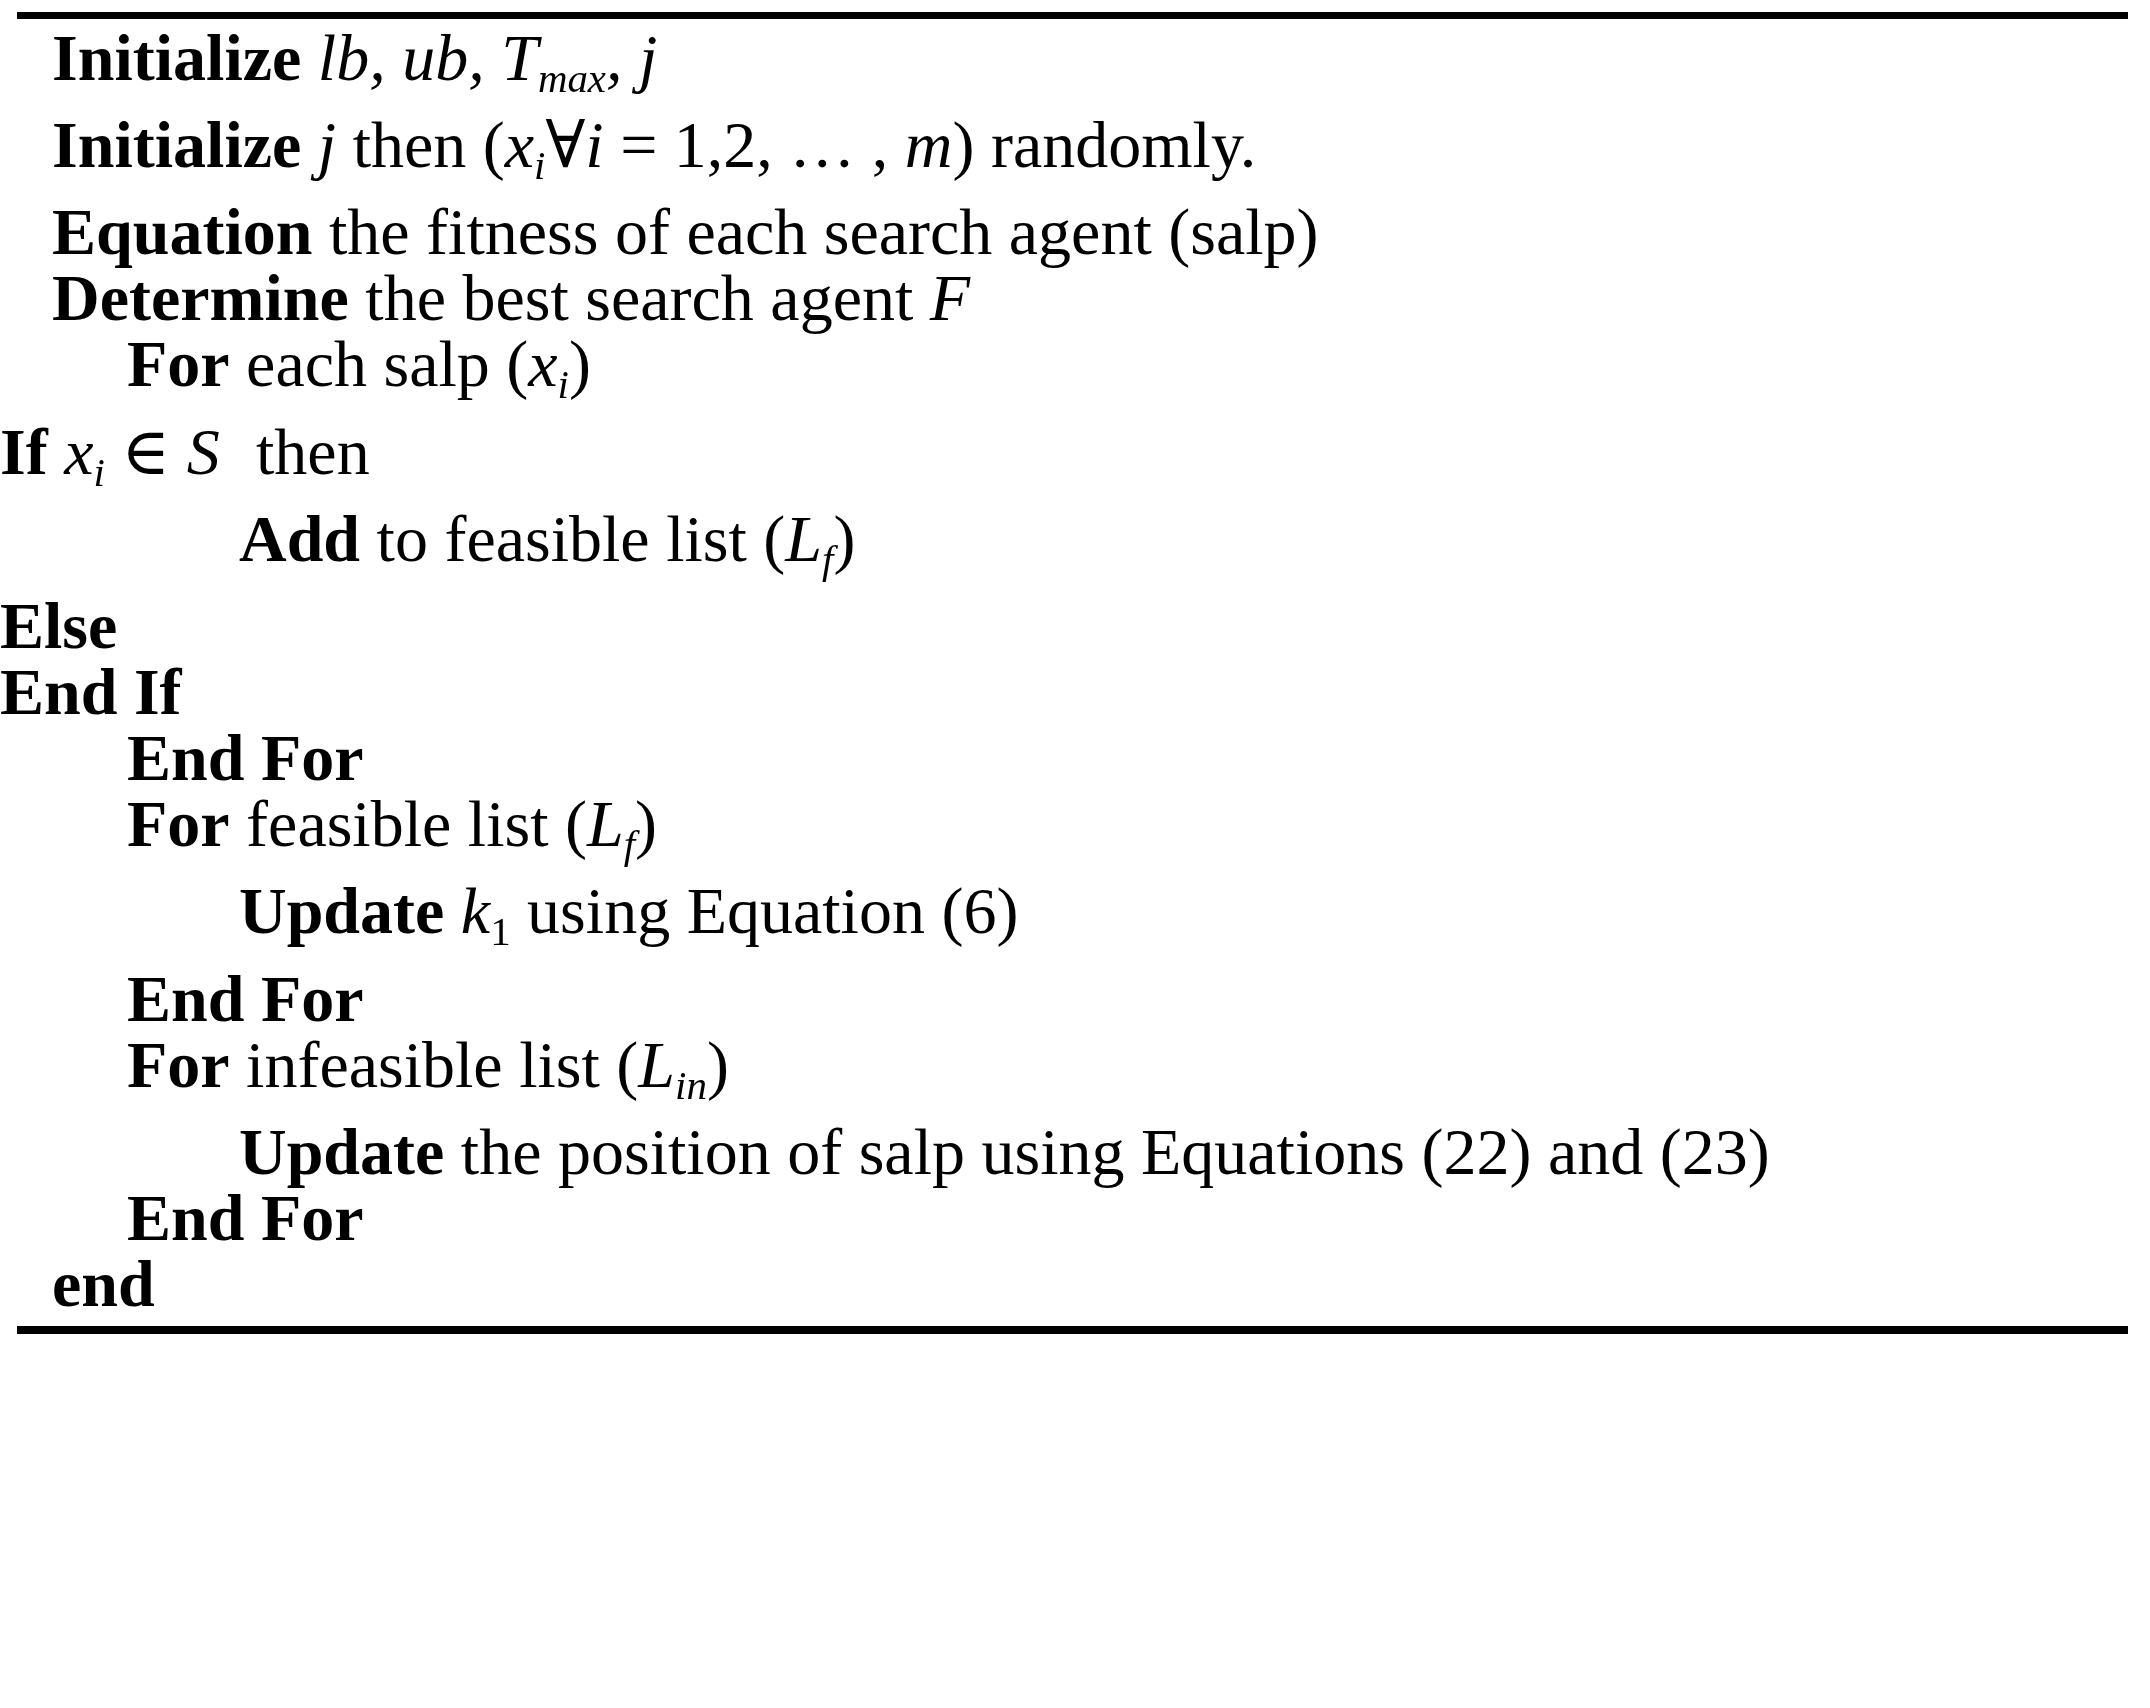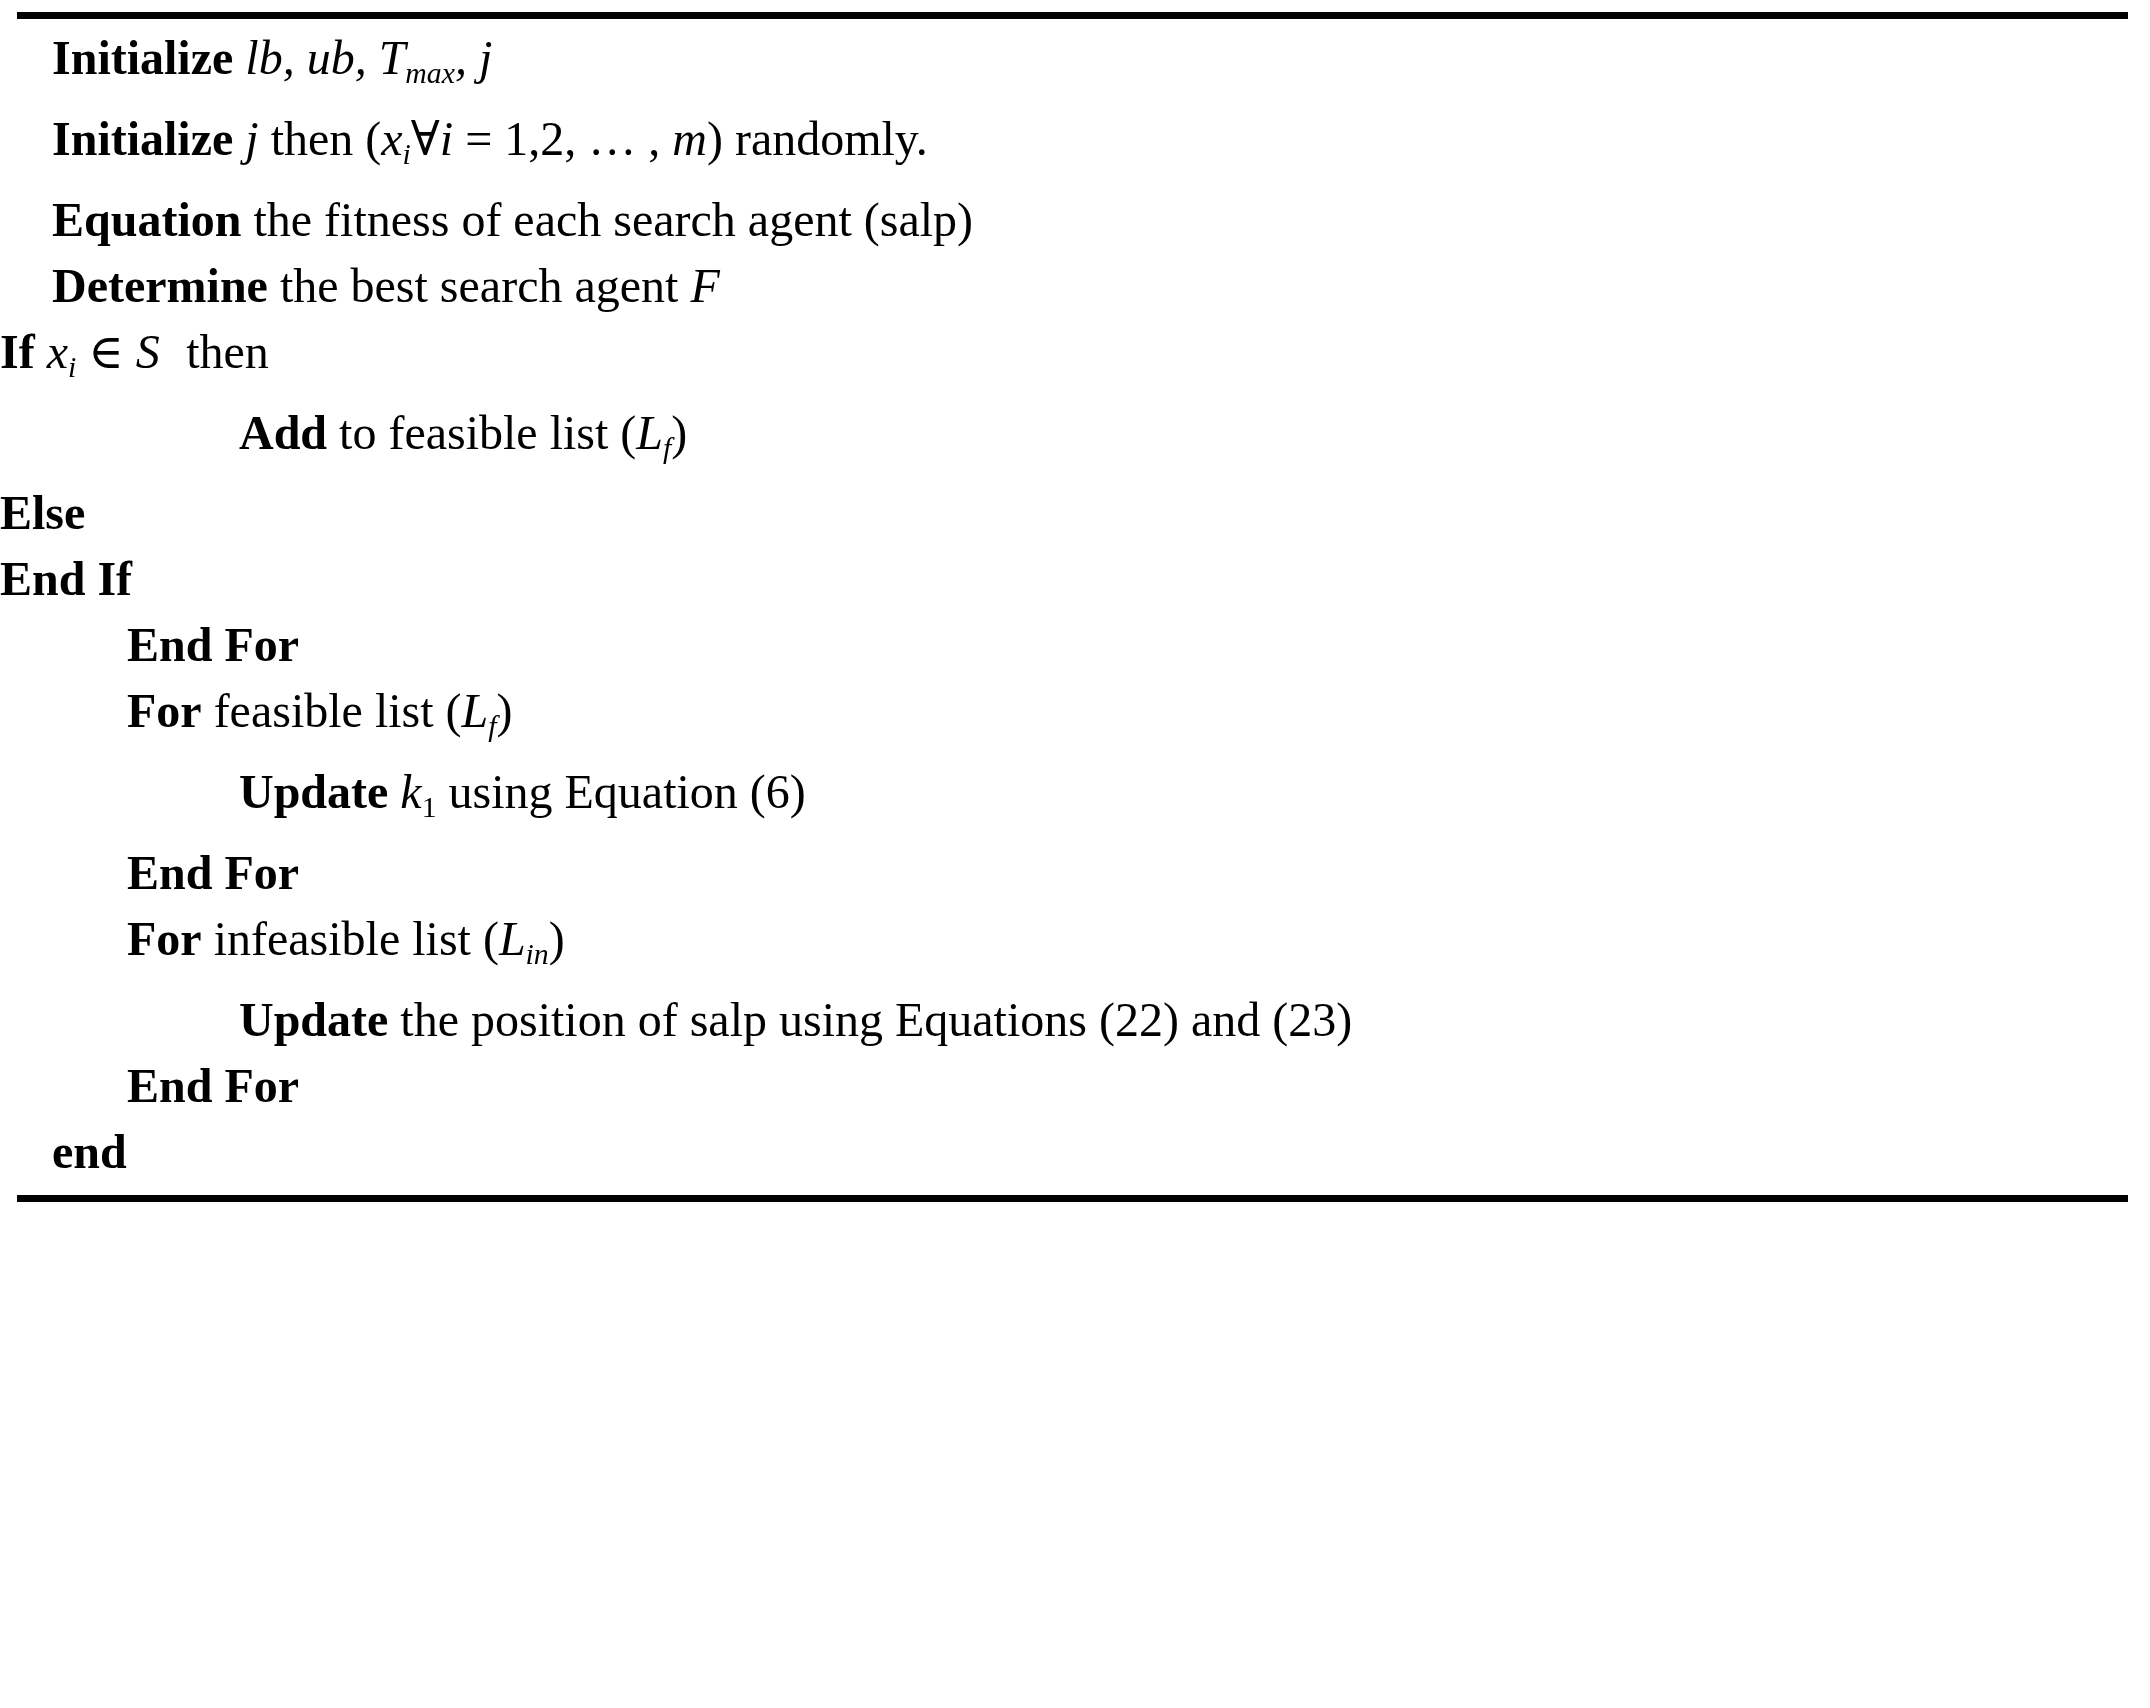--- a/index.html
+++ b/index.html
@@ -33,21 +33,21 @@
   .rule-bottom{ margin-top: 9.4px; }
 
   #lines {
     margin-top: 5.4px;
     padding-left: 0;
   }
 
   .line {
     display: block;
     white-space: nowrap;
-    font-size: 48px;
+    font-size: 66px;
     line-height: 66px;
     letter-spacing: 0px;
   }
 
   
   .ind-0 { padding-left: 52px;  }
   .ind-1 { padding-left: 107px; }
   .ind-2 { padding-left: 127px; }
   .ind-3 { }
   .ind-4 { padding-left: 239px; }
@@ -83,20 +83,21 @@
 
     <div class="line ind-0"><span class="kw">Initialize</span> <span class="var">lb</span><span class="var">,</span>&nbsp;<span class="var">ub</span><span class="var">,</span>&nbsp;<span class="var">T<span class="sub">max</span></span><span class="var">,</span>&nbsp;<span class="var">j</span></div>
 
     <div class="line ind-0"><span class="kw">Initialize</span> <span class="var">j</span> <span class="rm">then (</span><span class="var">x<span class="sub">i</span></span><span class="rm">∀</span><span class="var">i</span><span class="rm"> = 1,2, … , </span><span class="var">m</span><span class="rm">) randomly.</span></div>
 
     <div class="line ind-0"><span class="kw">Equation</span> <span class="rm">the fitness of each search agent (salp)</span></div>
 
     <div class="line ind-0"><span class="kw">Determine</span> <span class="rm">the best search agent </span><span class="var">F</span></div>
 
 
+    <div class="line ind-2"><span class="kw">For</span> <span class="rm">each salp (</span><span class="var">x<span class="sub">i</span></span><span class="rm">)</span></div>
 
     <div class="line ind-3"><span class="kw">If</span> <span class="var">x<span class="sub">i</span></span> <span class="rm">∈</span> <span class="var">S</span><span class="sp"></span> <span class="rm">then</span></div>
 
     <div class="line ind-4"><span class="kw">Add</span> <span class="rm">to feasible list (</span><span class="var">L<span class="sub">f</span></span><span class="rm">)</span></div>
 
     <div class="line ind-3"><span class="kw">Else</span></div>
 
 
     <div class="line ind-3"><span class="kw">End If</span></div>
 

